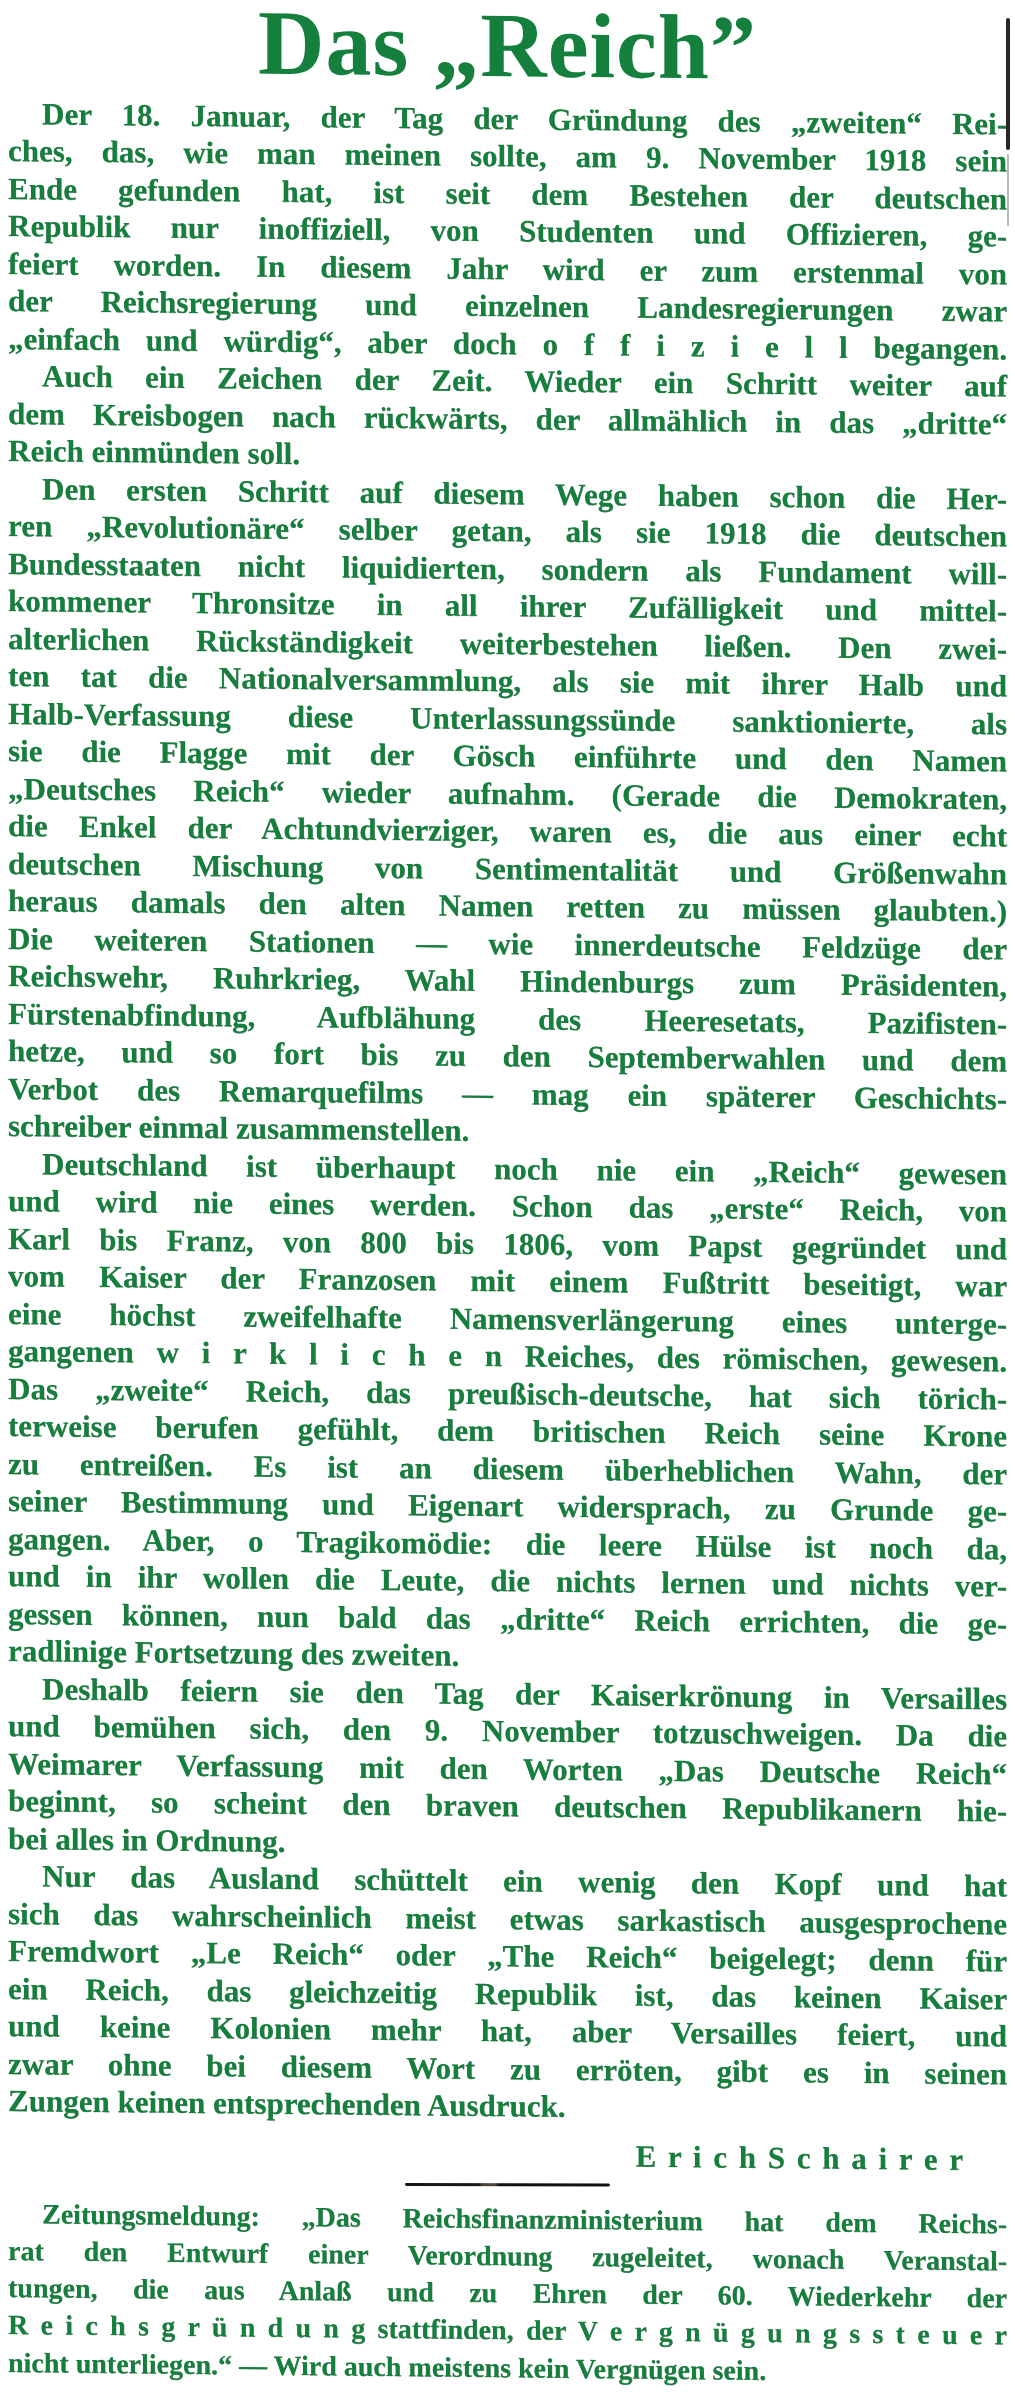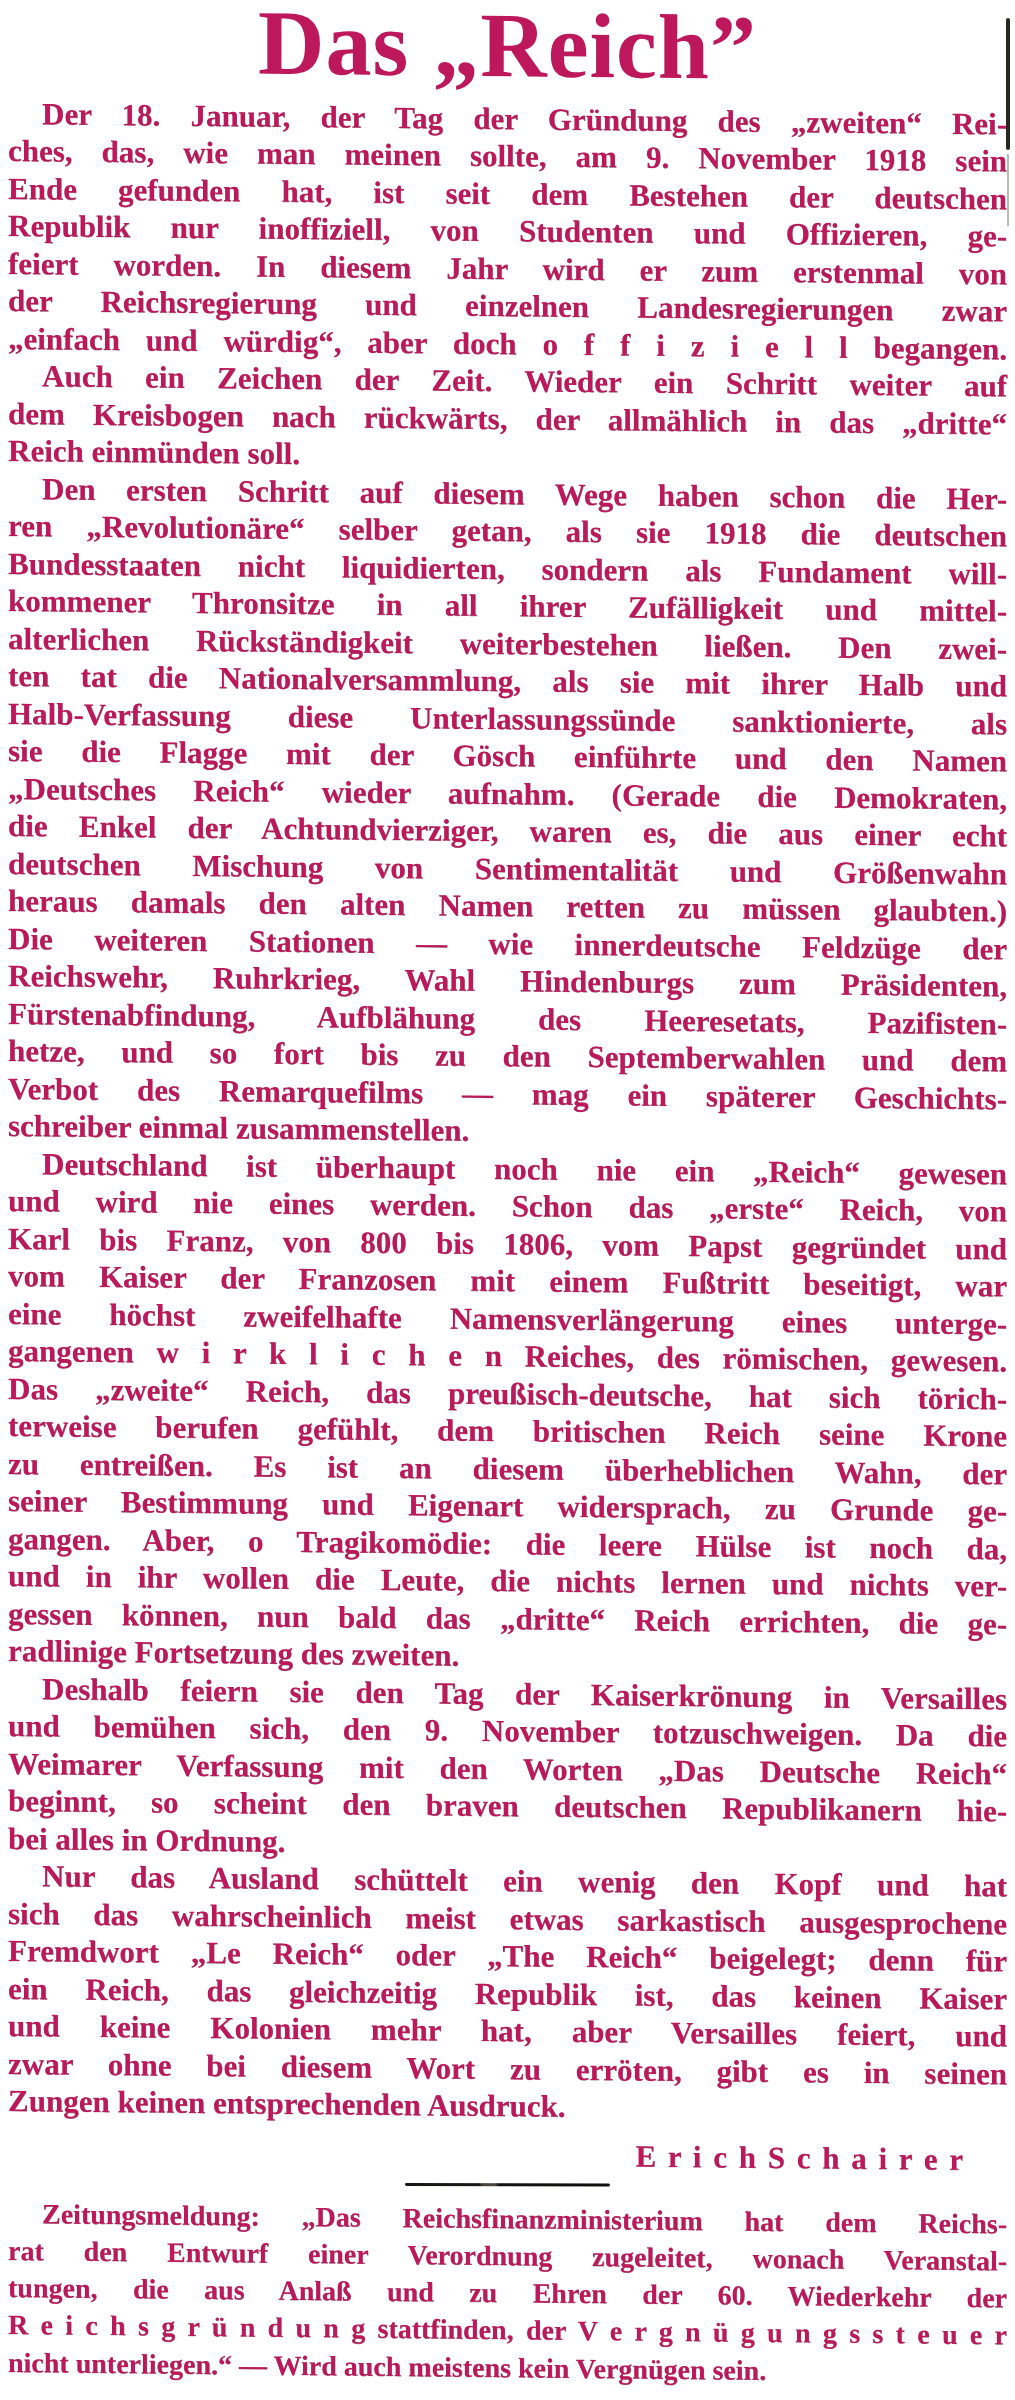--- a/index.html
+++ b/index.html
@@ -4,21 +4,21 @@
 <style>
   html, body { margin: 0; padding: 0; background: #e8e8e8; }
   .page {
     position: relative;
     width: 1015px;
     height: 2400px;
     margin: 0 auto;
     background: #ffffff;
     overflow: hidden;
     font-family: "Liberation Serif", "DejaVu Serif", serif;
-    color: #be185d;
+    color: #15803d;
   }
   .content {
     position: absolute;
     left: 8px;
     top: 0;
     width: 999px;
     transform: skewY(0.6deg);
     transform-origin: 0 0;
   }
   .title {

